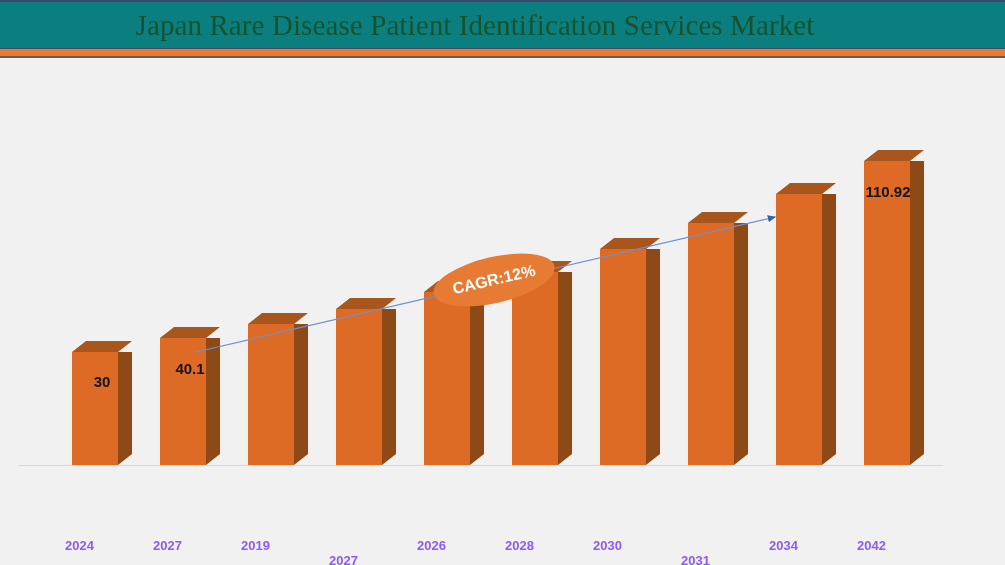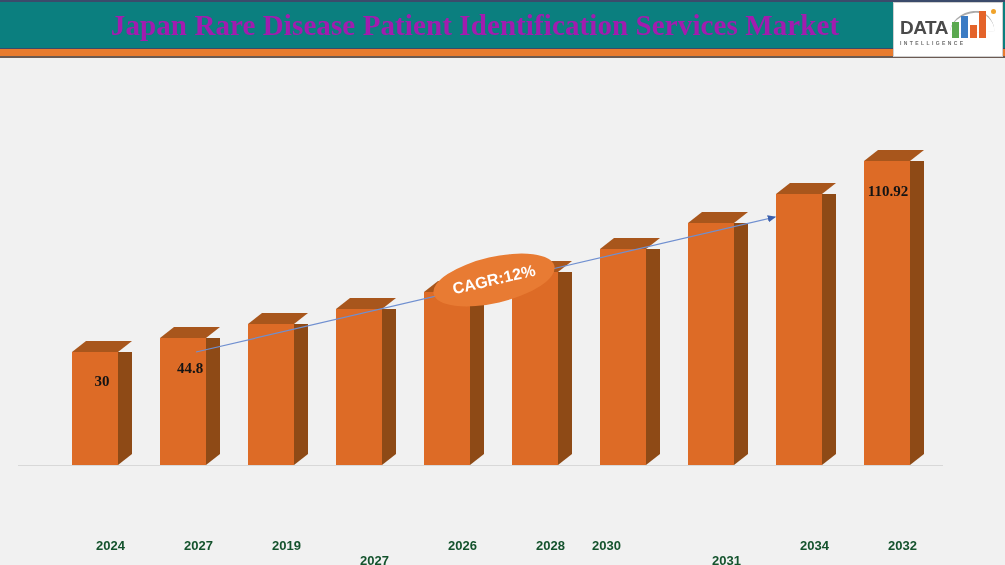--- a/index.html
+++ b/index.html
@@ -27,23 +27,23 @@
     position: absolute; left: 0; top: 49px;
     width: 1005px; height: 9px;
     background: #e87b2e;
     border-bottom: 2px solid #6b5a52;
   }
   .header-title {
     position: absolute; left: 60px; top: 5px;
     width: 830px; height: 42px;
     line-height: 40px;
     text-align: center;
-    color: #a21caf;
+    color: #14532d;
     font-family: "Liberation Serif", serif;
-    font-weight: bold;
+    font-weight: normal;
     font-size: 29px;
     letter-spacing: 0.1px;
     white-space: nowrap;
   }
 
   
   .logo-box {
     position: absolute; right: 2px; top: 2px;
     width: 110px; height: 55px;
     background: #ffffff;
@@ -129,35 +129,35 @@
         rgba(60,60,60,0.55) 18%,
         rgba(110,110,110,0.30) 45%,
         rgba(255,255,255,0.85) 62%,
         rgba(180,180,180,0.25) 80%,
         rgba(0,0,0,0) 100%);
     filter: blur(2.2px);
     z-index: -1;
   }
   .bar-label {
     position: absolute;
-    font-family: Liberation Serif, serif;
+    font-family: Liberation Sans, sans-serif;
     font-weight: bold;
     font-size: 15px;
     color: #141414;
     text-align: center;
     white-space: nowrap;
   }
   .cat-label {
     position: absolute;
     top: 480px;
     font-family: "Liberation Sans", sans-serif;
     font-weight: bold;
     font-size: 13px;
-    color: #14532d;
-    text-align: right;
+    color: #8b5cf6;
+    text-align: left;
     white-space: nowrap;
   }
 
   
   .trend { position: absolute; left: 0; top: 58px; width: 1005px; height: 507px; pointer-events: none; }
 
   
   .cagr {
     position: absolute;
     left: 432px; top: 199px;
@@ -179,50 +179,40 @@
 </style>
 </head>
 <body>
 
 <div id="root">
 
   <div class="header-band"></div>
   <div class="header-strip"></div>
   <div class="header-title">Japan Rare Disease Patient Identification Services Market</div>
 
-  <div class="logo-box">
-    <div class="logo-text">DATA</div>
-    <div class="logo-sub">INTELLIGENCE</div>
-    <div class="logo-arrow"></div>
-    <div class="logo-dot"></div>
-    <div class="logo-bar lb1"></div>
-    <div class="logo-bar lb2"></div>
-    <div class="logo-bar lb3"></div>
-    <div class="logo-bar lb4"></div>
-  </div>
 
   <div class="plot">
     <div class="axis-line"></div>
 
     <div id="bars-layer">
         <div class="bar" style="left: 72px; width: 46px; height: 113px;">
           <div class="shadow"></div>
           <div class="side"></div>
           <div class="top"></div>
           <div class="front"></div>
         </div>
         <div class="bar-label" style="left: 72px; width: 60px; top: 315px;">30</div>
         <div class="cat-label" style="left: 65px; width: 60px;">2024</div>
         <div class="bar" style="left: 160px; width: 46px; height: 127px;">
           <div class="shadow"></div>
           <div class="side"></div>
           <div class="top"></div>
           <div class="front"></div>
         </div>
-        <div class="bar-label" style="left: 158px; width: 64px; top: 302px;">44.8</div>
+        <div class="bar-label" style="left: 158px; width: 64px; top: 302px;">40.1</div>
         <div class="cat-label" style="left: 153px; width: 60px;">2027</div>
         <div class="bar" style="left: 248px; width: 46px; height: 141px;">
           <div class="shadow"></div>
           <div class="side"></div>
           <div class="top"></div>
           <div class="front"></div>
         </div>
         <div class="cat-label" style="left: 241px; width: 60px;">2019</div>
         <div class="bar" style="left: 336px; width: 46px; height: 156px;">
           <div class="shadow"></div>
@@ -244,21 +234,21 @@
           <div class="top"></div>
           <div class="front"></div>
         </div>
         <div class="cat-label" style="left: 505px; width: 60px;">2028</div>
         <div class="bar" style="left: 600px; width: 46px; height: 216px;">
           <div class="shadow"></div>
           <div class="side"></div>
           <div class="top"></div>
           <div class="front"></div>
         </div>
-        <div class="cat-label" style="left: 561px; width: 60px;">2030</div>
+        <div class="cat-label" style="left: 593px; width: 60px;">2030</div>
         <div class="bar" style="left: 688px; width: 46px; height: 242px;">
           <div class="shadow"></div>
           <div class="side"></div>
           <div class="top"></div>
           <div class="front"></div>
         </div>
         <div class="cat-label" style="left: 681px; width: 60px; margin-top: 15px;">2031</div>
         <div class="bar" style="left: 776px; width: 46px; height: 271px;">
           <div class="shadow"></div>
           <div class="side"></div>
@@ -266,21 +256,21 @@
           <div class="front"></div>
         </div>
         <div class="cat-label" style="left: 769px; width: 60px;">2034</div>
         <div class="bar" style="left: 864px; width: 46px; height: 304px;">
           <div class="shadow"></div>
           <div class="side"></div>
           <div class="top"></div>
           <div class="front"></div>
         </div>
         <div class="bar-label" style="left: 848px; width: 80px; top: 125px;">110.92</div>
-        <div class="cat-label" style="left: 857px; width: 60px;">2032</div>
+        <div class="cat-label" style="left: 857px; width: 60px;">2042</div>
       </div>
 
     <svg class="trend" viewBox="0 0 1005 507" preserveAspectRatio="none">
       <defs>
         <marker id="ah" markerWidth="8" markerHeight="8" refX="6" refY="3" orient="auto">
           <path d="M0,0 L7,3 L0,6 z" fill="#3a5fad"></path>
         </marker>
       </defs>
       <line x1="196" y1="236" x2="775" y2="101" stroke="#6f8fd0" stroke-width="1.2" marker-end="url(#ah)"></line>
     </svg>

